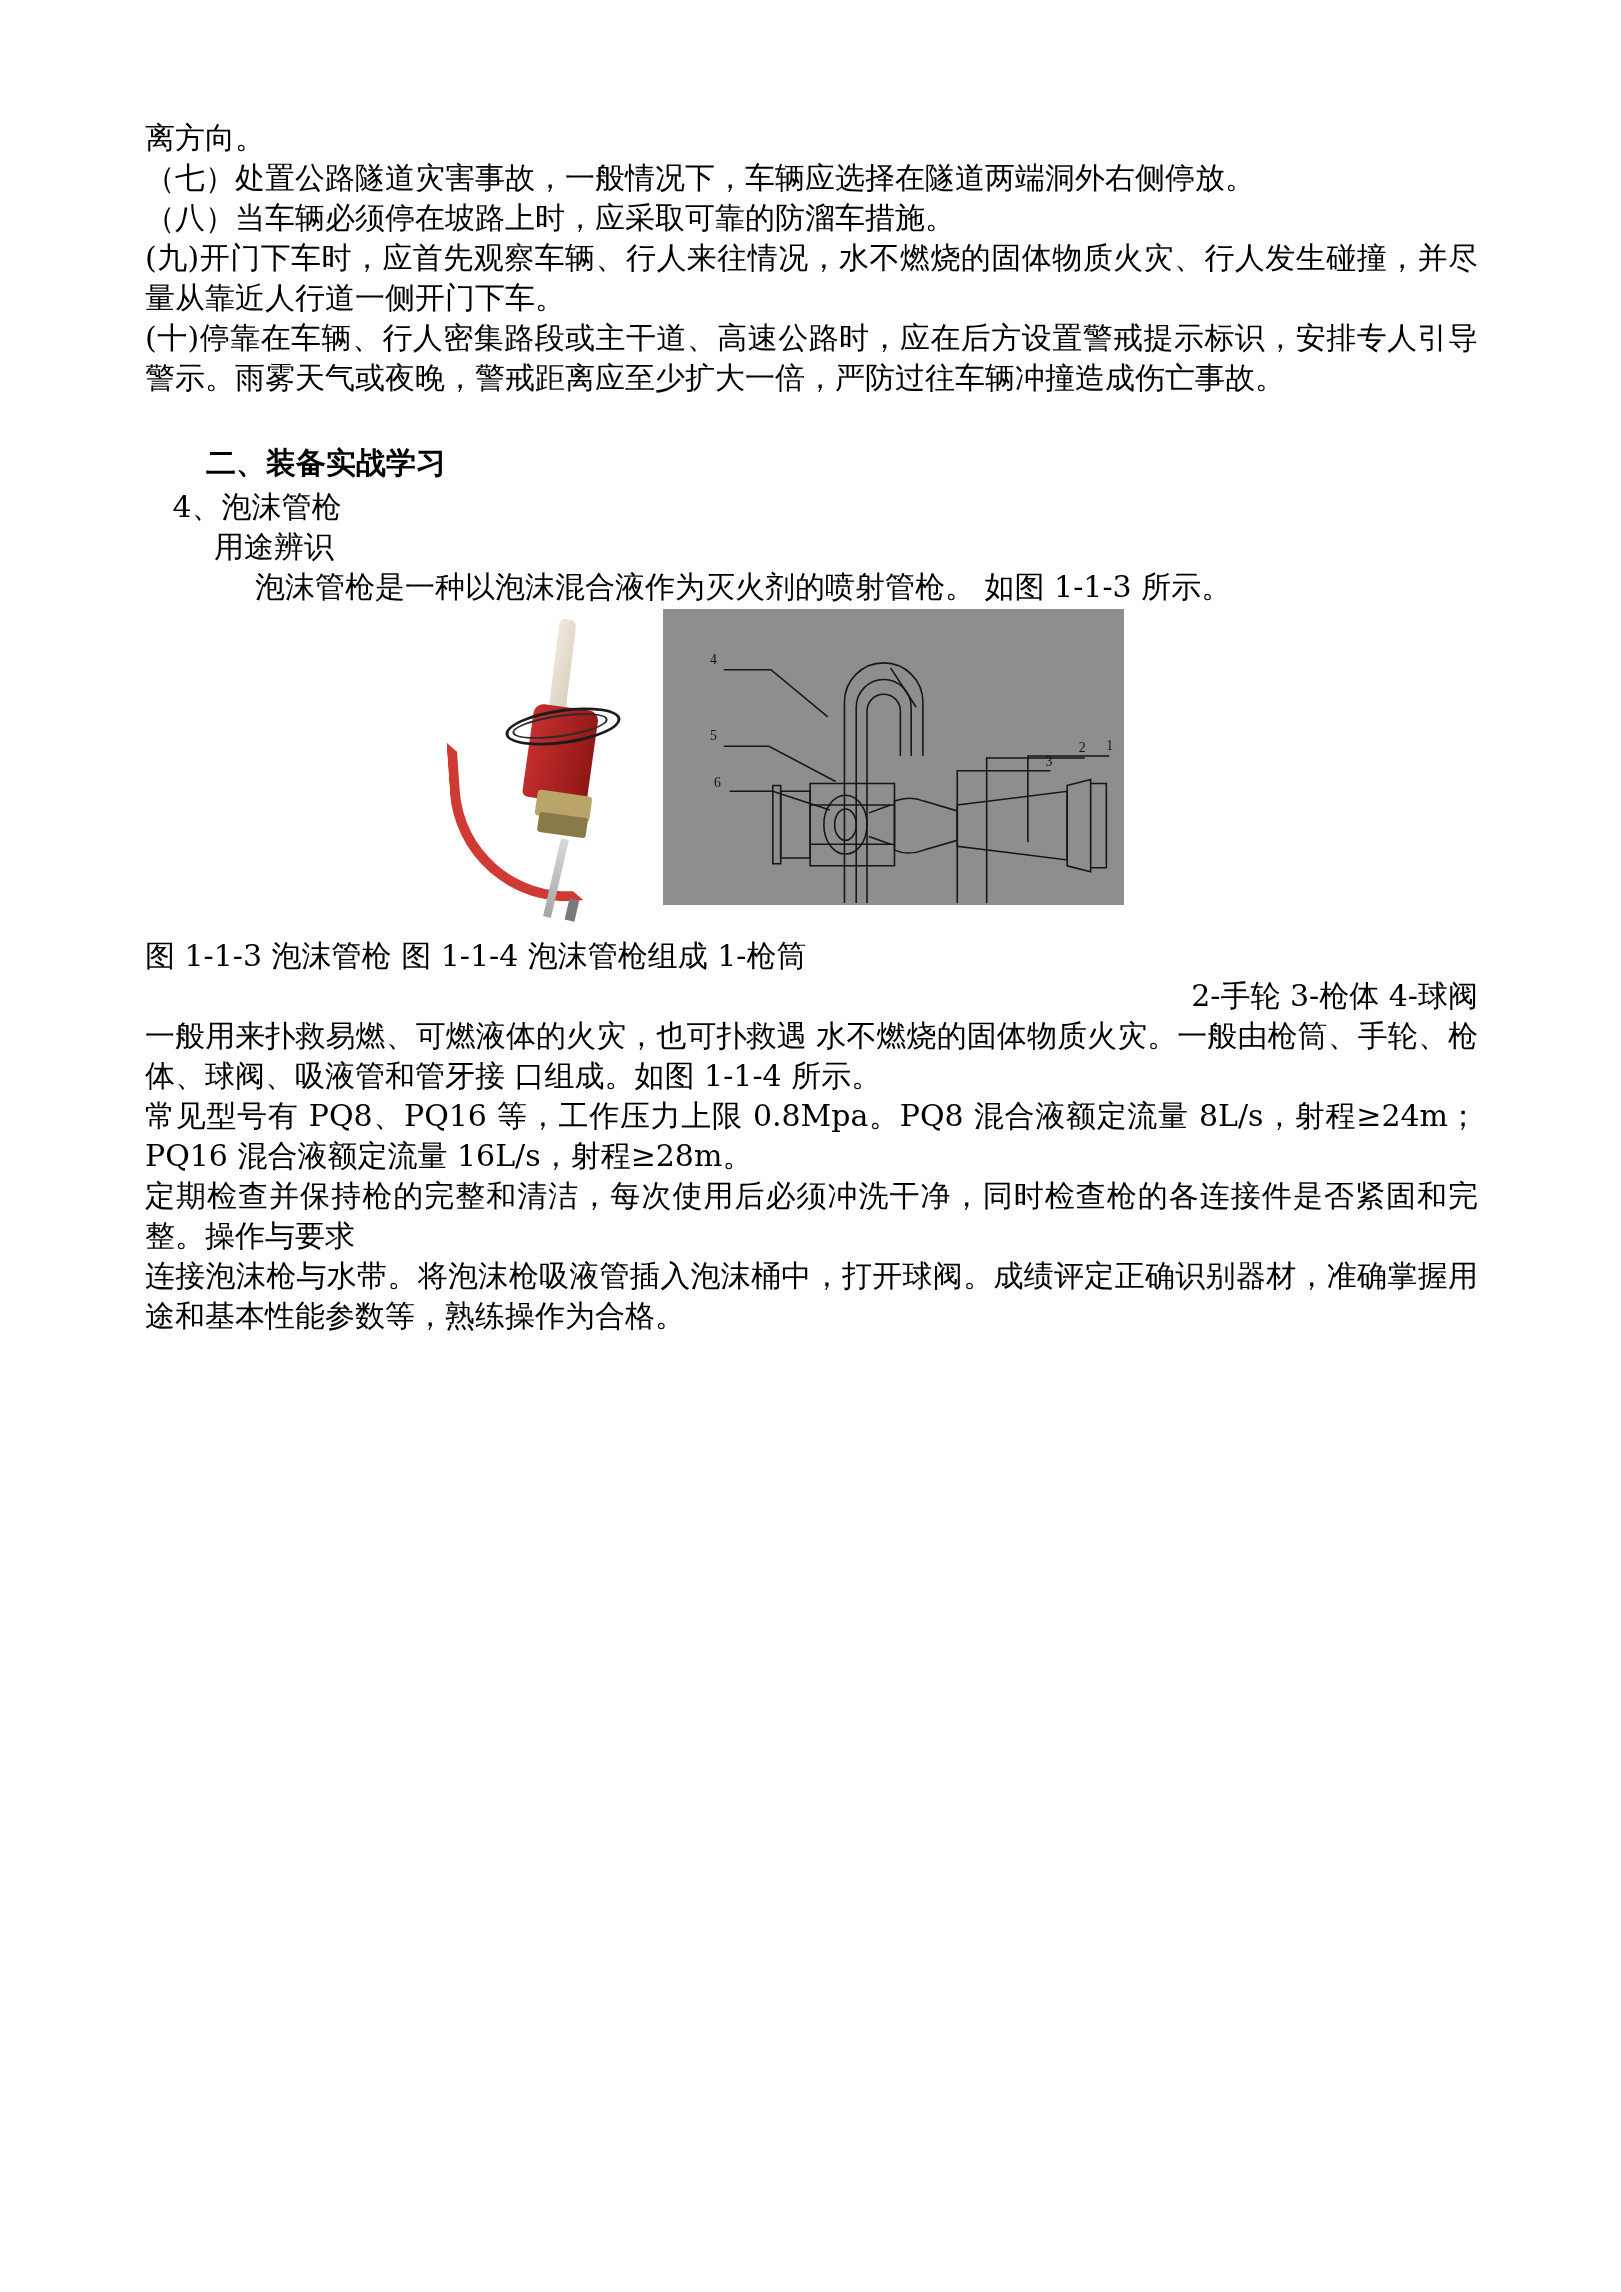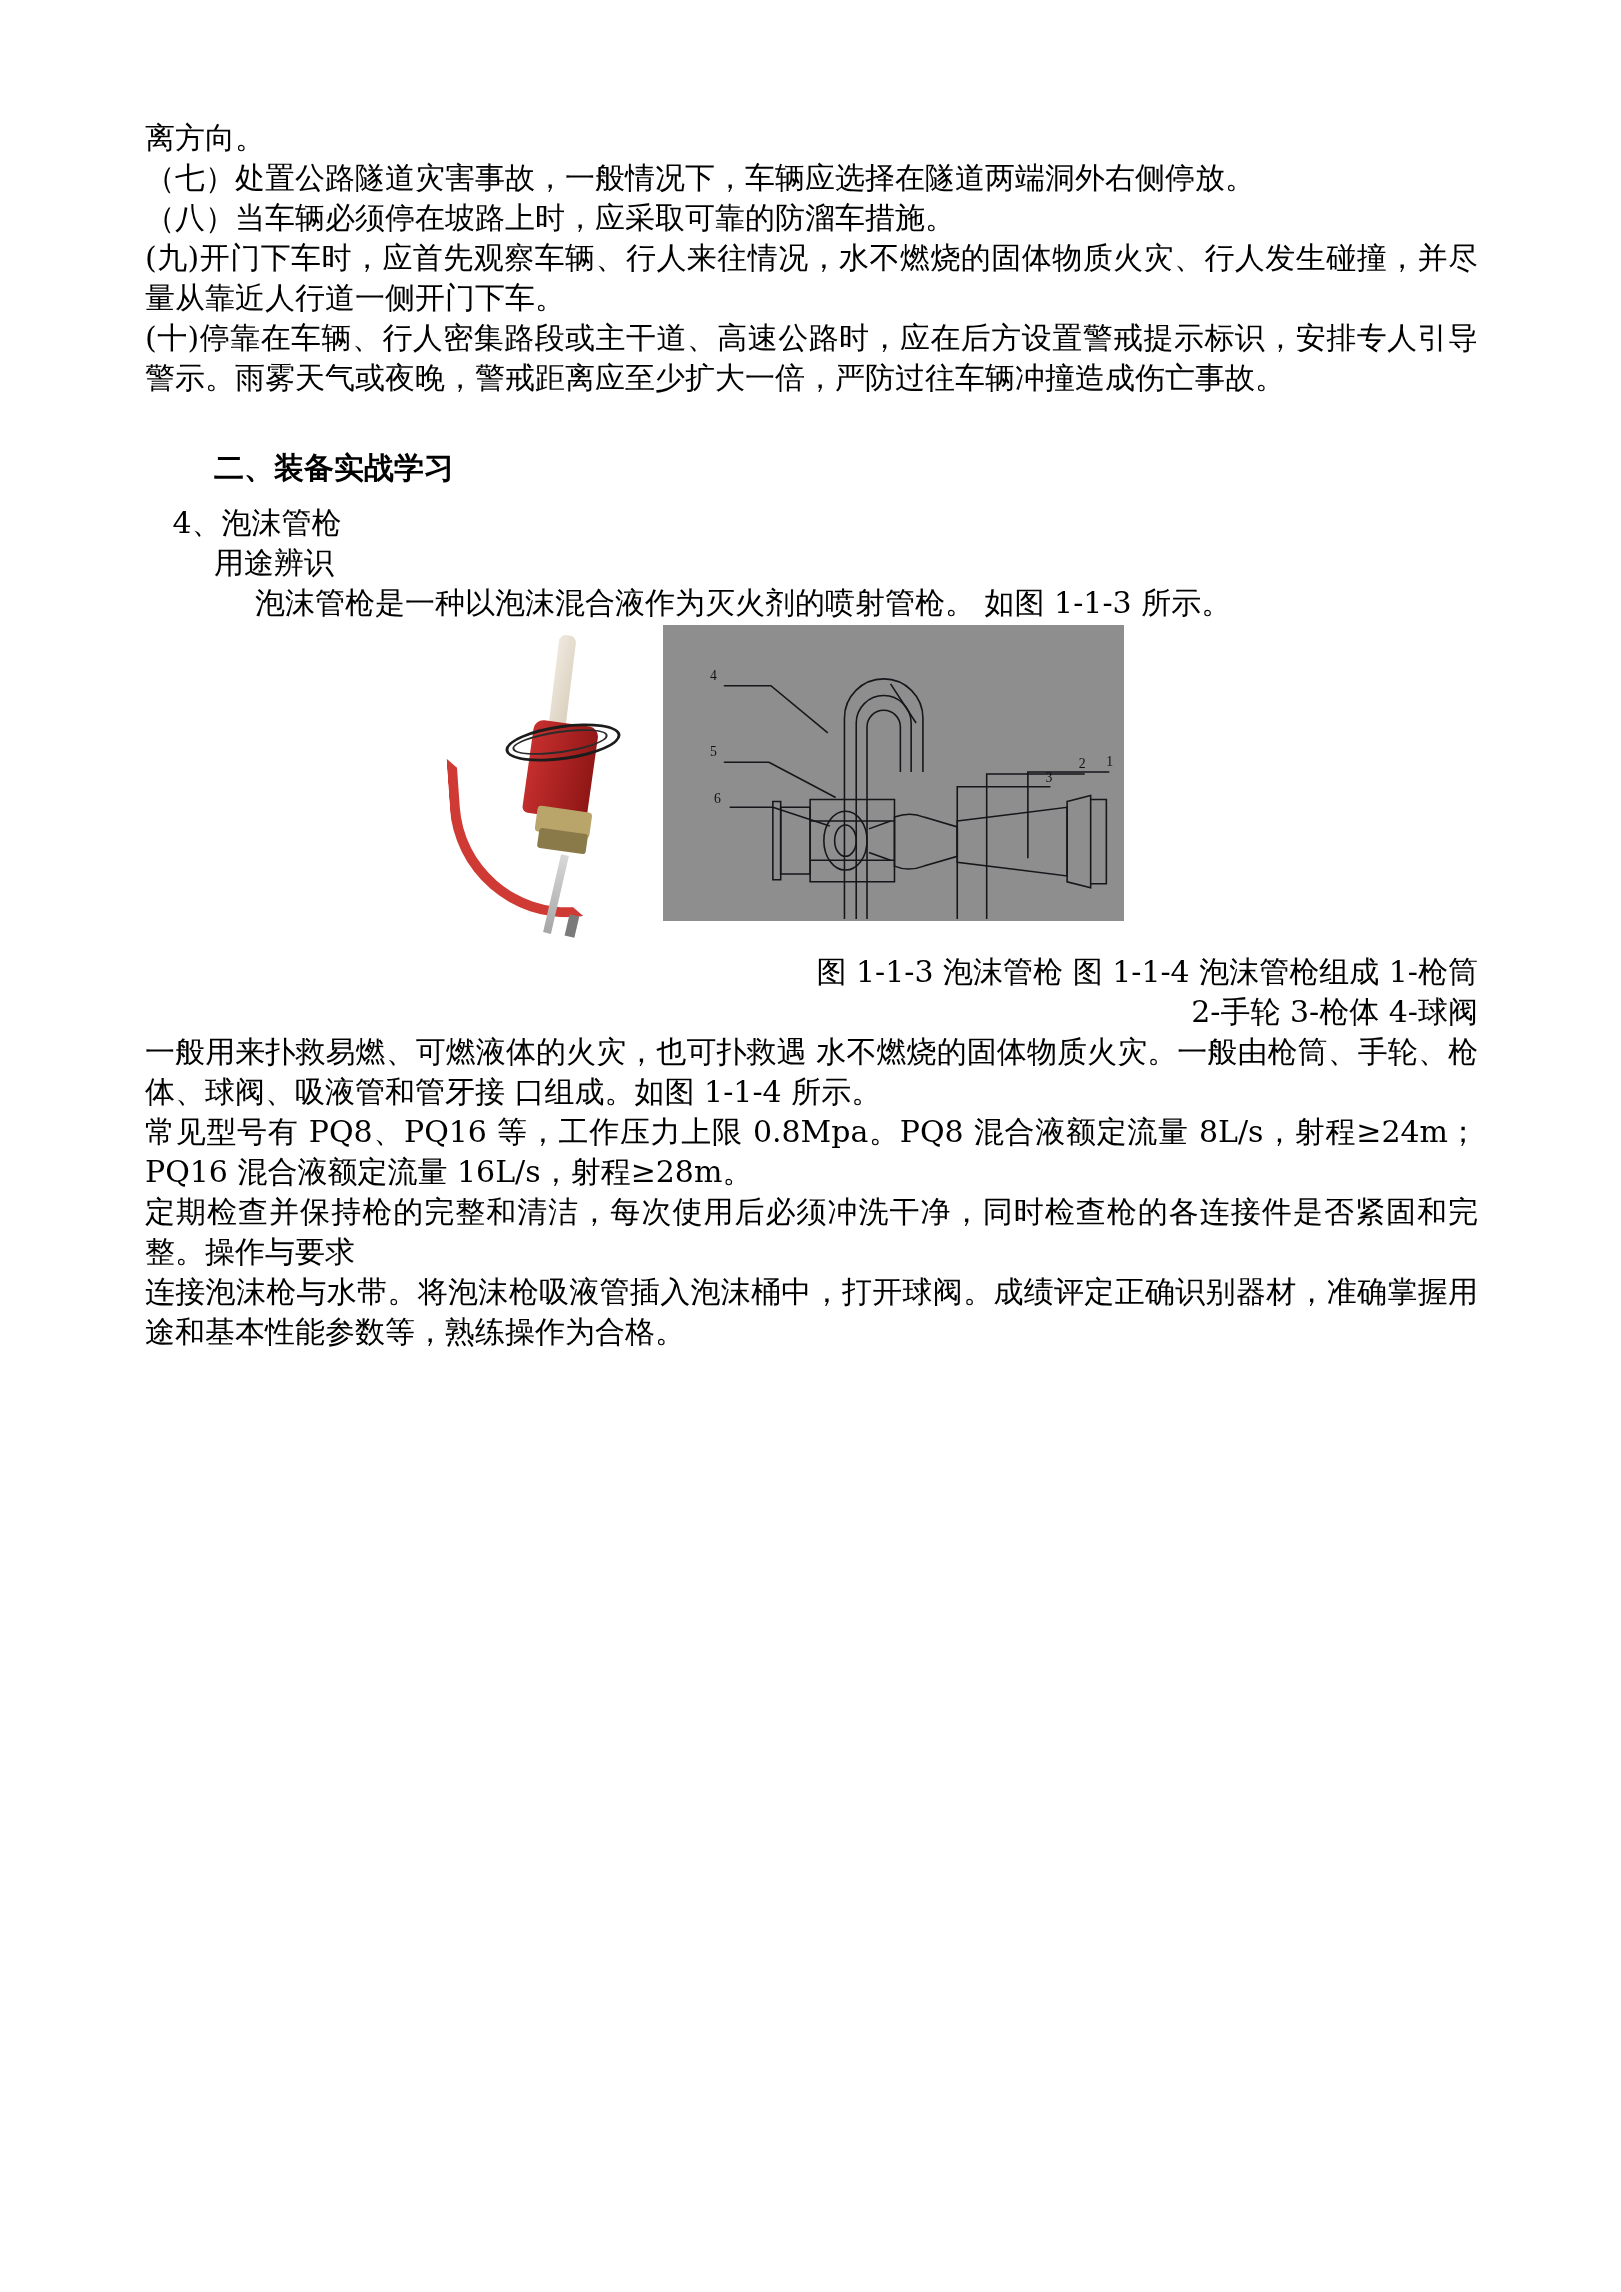--- a/index.html
+++ b/index.html
@@ -35,23 +35,22 @@
   .para-tight {
     font-size: 30px;
     line-height: 40px;
     margin: 0;
     text-align: left;
   }
   .section-heading {
     font-size: 30px;
     line-height: 41px;
     font-weight: bold;
-    margin: 12px;
+    margin: 4px;
     padding-left: 57px;
-    font-family: Liberation Mono, monospace;
   }
   .blank-line { height: 40px; }
   .lvl2 { padding-left: 27.4px; }
   .lvl3 { padding-left: 69px; }
   .lvl4 { padding-left: 110px; }
 
   .figure-block {
     position: relative;
     width: 100%;
     height: 323px;
@@ -69,21 +68,21 @@
     left: 518px;
     top: -3.9px;
     width: 461px;
     height: 296px;
     background: #8e8e8e;
     overflow: hidden;
   }
   .caption {
     font-size: 30px;
     line-height: 40px;
-    text-align: right;
+    text-align: left;
     margin: 0;
   }
   .caption-right {
     font-size: 30px;
     line-height: 40px;
     text-align: right;
     margin: 0;
     padding-left: 118px;
   }
   .page-number {

